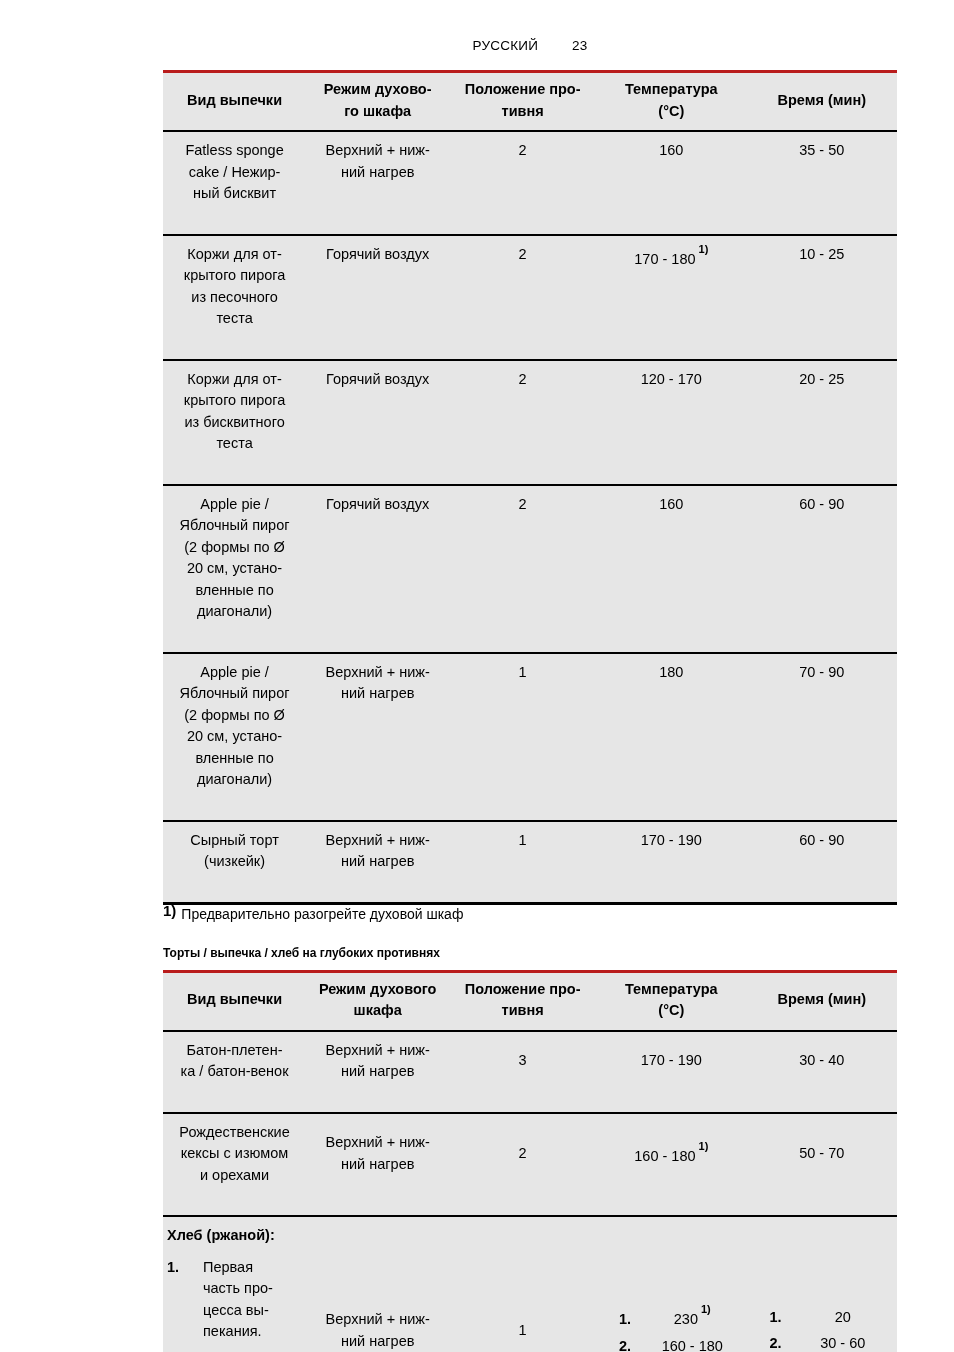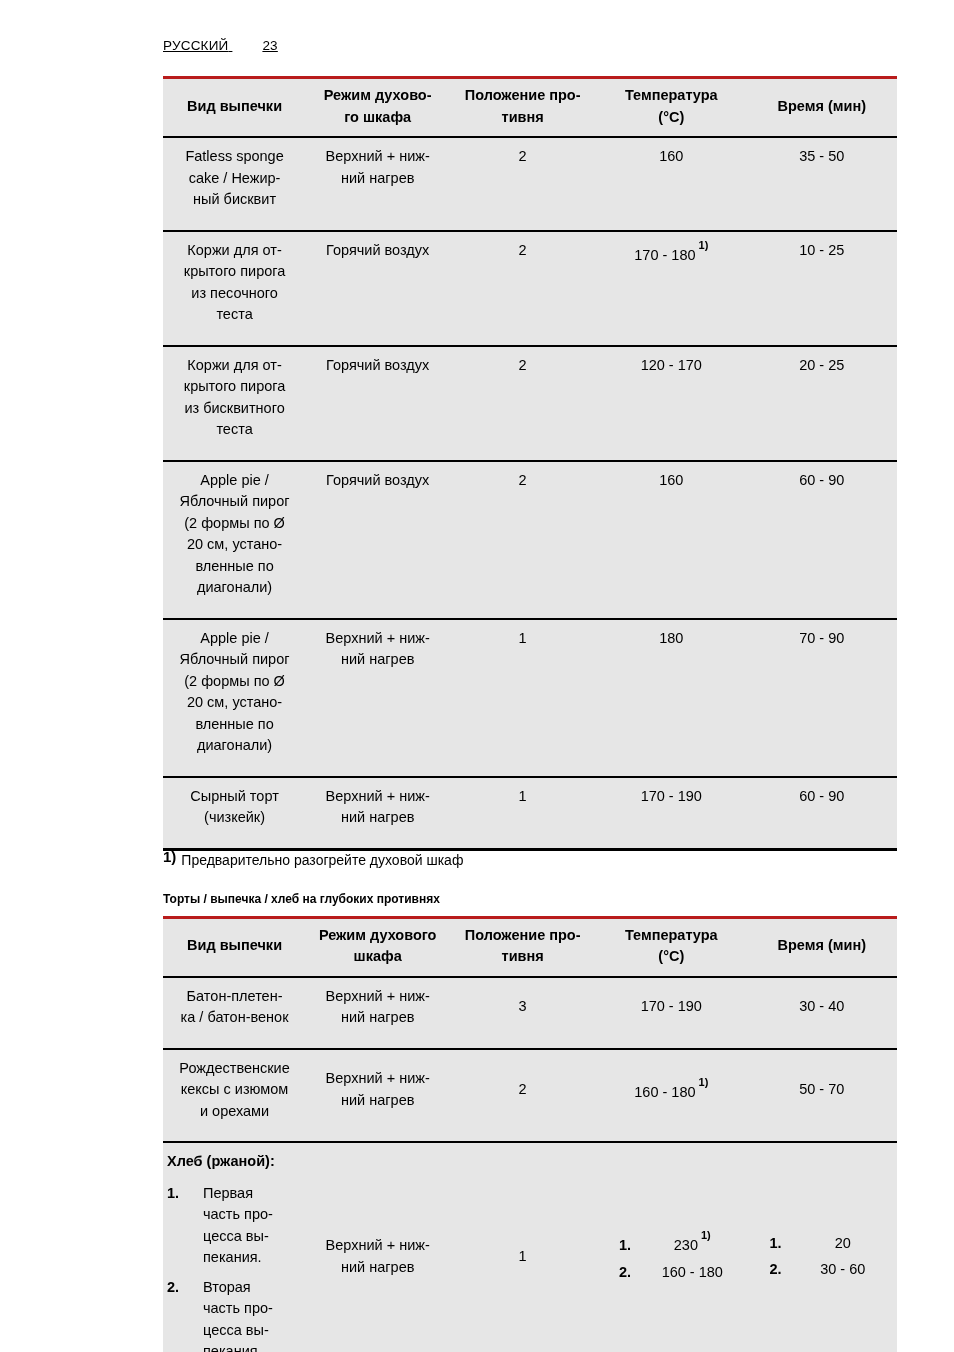--- a/index.html
+++ b/index.html
@@ -9,45 +9,44 @@
     color:var(--text,#000);
     -webkit-font-smoothing:antialiased;
   }
   .page {
     width:954px; min-height:1352px;
     background:var(--page-bg,#fff);
     padding:38px 57px 40px 163px;
     position:relative;
   }
   .page-header {
-    text-align:left;
+    text-align:center;
     font-size:13.5px;
     letter-spacing:.2px;
-    margin-bottom:23px;
-    text-decoration:underline;
+    margin-bottom:17px;
   }
   .page-header .pagenum { margin-left:30px; }
 
   table.baking {
     width:100%;
     border-collapse:collapse;
     border-top:3px solid #b91c1c;
     border-bottom:3px solid #000;
     font-size:14.5px;
     line-height:21.5px;
   }
   table.baking th, table.baking td { background:var(--table-bg,#e6e6e6); }
   table.baking thead tr { border-bottom:2px solid #000; }
   table.baking tbody tr { border-bottom:2px solid #000; }
   table.baking tbody tr:last-child { border-bottom:none; }
   table.baking th {
     font-weight:bold; text-align:center; vertical-align:middle;
     padding:6px 3px 8px;
   }
-  table.baking td { padding:8px 3px 19px; text-align:center; }
+  table.baking td { padding:8px 3px 29px; text-align:center; }
   #table1 td { vertical-align:top; }
   #table2 td { vertical-align:middle; }
   td.food { text-align:left; padding-left:4px; }
   #table2 td.food-list { vertical-align:top; text-align:left; padding-left:4px; }
   .pre { white-space:pre-line; }
 
   sup.fnref {
     font-weight:bold; font-size:11px;
     position:relative; top:-5px; margin-left:3px;
     white-space:nowrap;

